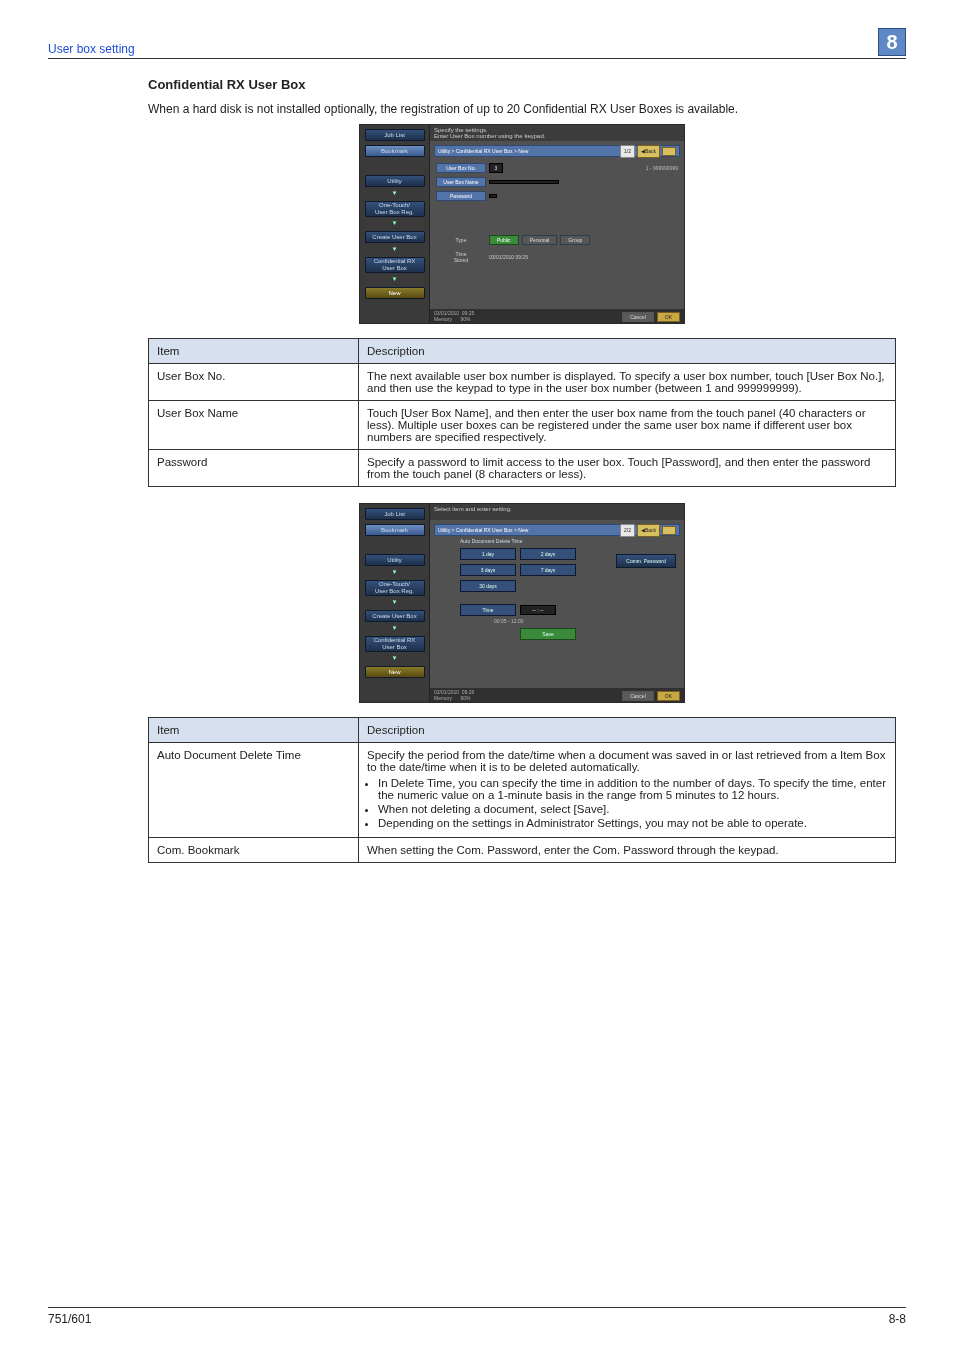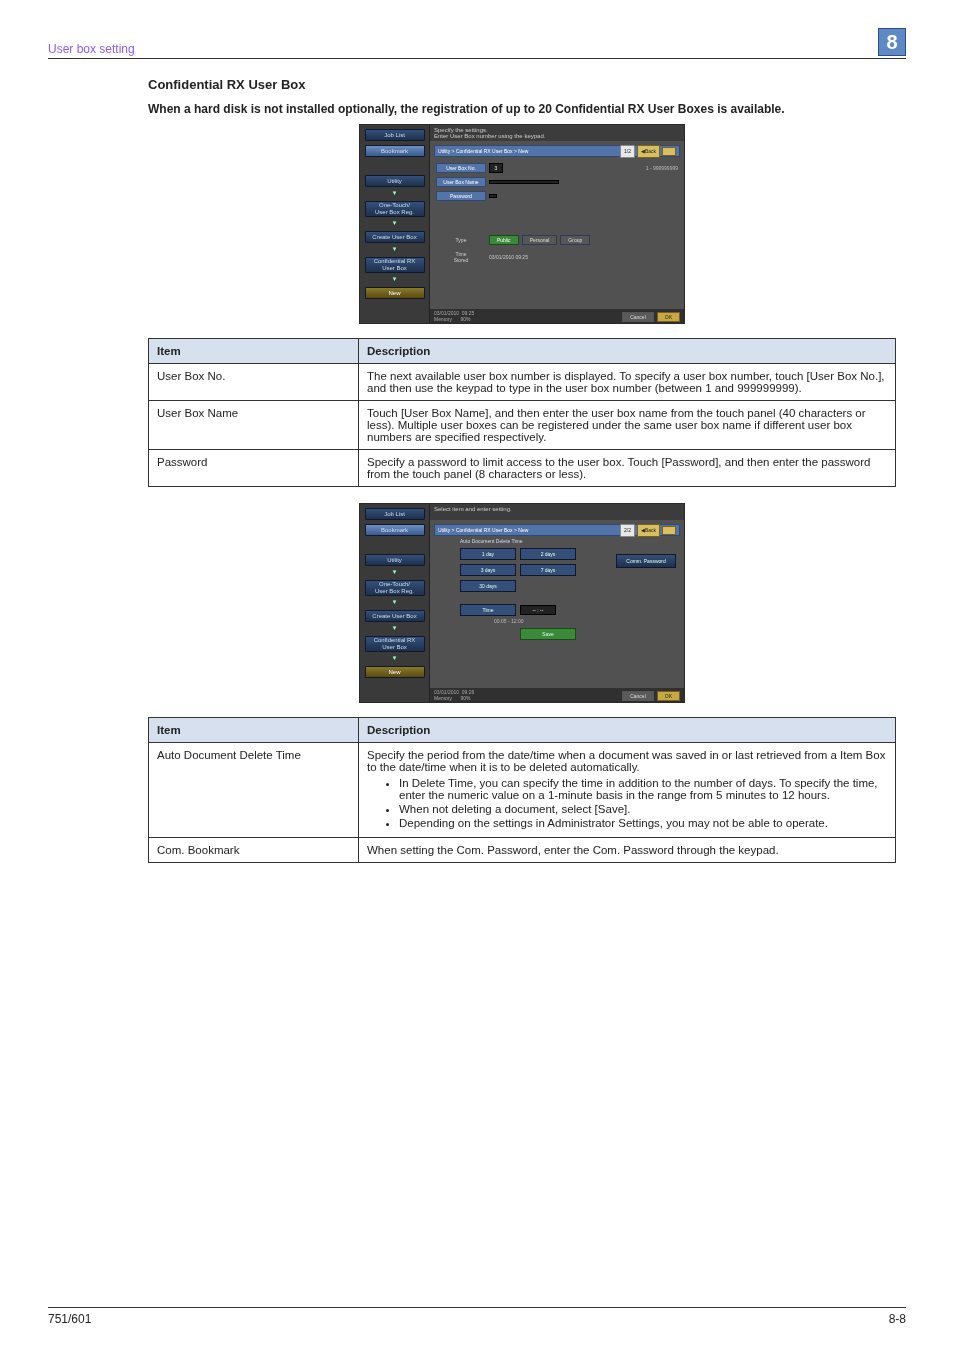--- a/index.html
+++ b/index.html
@@ -1,24 +1,24 @@
 <!DOCTYPE html>
 <html><head>
 <meta charset="utf-8">
 <style>
   * { box-sizing: border-box; margin: 0; padding: 0; }
   body { font-family: Arial, Helvetica, sans-serif; background: #fff; color: #222; }
   .page { width: 954px; margin: 0 auto; padding: 28px 48px 40px 48px; position: relative; min-height: 1350px; }
   .hdr-row { display: flex; align-items: flex-end; justify-content: space-between; border-bottom: 1px solid #333; padding-bottom: 2px; margin-bottom: 18px; }
-  .hdr-left { font-size: 12px; color: #8b5cf6; }
+  .hdr-left { font-size: 12px; color: #1d4ed8; }
   .chapno-box { width: 28px; height: 28px; background: #5f89c6; color: #fff; font-weight: bold; font-size: 20px; display: flex; align-items: center; justify-content: center; border: 1px solid #2e4f86; margin-left: 6px; }
   .hdr-right { display: flex; align-items: flex-end; }
   .content { margin-left: 100px; margin-right: 10px; }
   h3.subhead { font-size: 13px; font-weight: bold; margin: 14px 0 8px; }
-  p.body { font-size: 12px; line-height: 1.5; margin: 6px 0; font-weight: bold; }
+  p.body { font-size: 12px; line-height: 1.5; margin: 6px 0; }
   .screen-title { font-size: 12px; font-style: italic; font-weight: bold; margin: 10px 0 6px; }
   .screenshot { display: block; margin: 6px auto 14px; background: #4a4a4a; border: 1px solid #2a2a2a; position: relative; }
   .ss1 { width: 326px; height: 200px; }
   .ss2 { width: 326px; height: 200px; }
 
   
   .ss-side { position:absolute; left:0; top:0; width:70px; height:100%; background:#3a3a3a; border-right:1px solid #222; }
   .ss-top  { position:absolute; left:70px; top:0; right:0; height:16px; background:#3c3c3c; color:#ccc; font-size:6px; padding:2px 4px; }
   .ss-body { position:absolute; left:70px; top:16px; right:0; bottom:14px; background:#515151; }
   .ss-foot { position:absolute; left:70px; bottom:0; right:0; height:14px; background:#303030; }
@@ -43,22 +43,22 @@
   .foot-r .fb.ok { background:#c8a840; color:#222; border-color:#7a6020; }
 
   .grid5 { display:flex; flex-wrap:wrap; gap:4px; width:150px; position:absolute; left:30px; top:28px; }
   .grid5 .cell { width:56px; height:12px; font-size:5px; color:#dfe; background:#34507a; border:1px solid #0e1a2c; text-align:center; line-height:11px; }
   .save-cell { position:absolute; left:90px; top:108px; width:56px; height:12px; font-size:5px; color:#dfe; background:#3a8a3a; border:1px solid #1a4a1a; text-align:center; line-height:11px; }
   .comm-btn { position:absolute; right:8px; top:34px; width:60px; height:14px; font-size:5px; color:#dfe; background:linear-gradient(#34507a,#1e304c); border:1px solid #0e1a2c; text-align:center; line-height:13px; }
 
   
   table.desc { width: 100%; border-collapse: collapse; margin: 10px 0 16px; font-size: 11.5px; }
   table.desc th, table.desc td { border: 1px solid #333; padding: 6px 8px; vertical-align: top; text-align: left; }
-  table.desc th { background: #d7e0ee; font-weight: bold; }
-  table.desc ul { margin: 4px 0 0 32px; padding: 0; }
+  table.desc th { background: #d7e0ee; font-weight: normal; }
+  table.desc ul { margin: 4px 0 0 11px; padding: 0; }
   table.desc li { margin: 2px 0; }
 
   .footer { position: absolute; left: 48px; right: 48px; bottom: 24px; border-top: 1px solid #333; padding-top: 4px; display:flex; justify-content:space-between; font-size: 12px; }
 </style>
 </head>
 <body>
 
 <div class="page">
   <div class="hdr-row">
     <div class="hdr-left">User box setting</div>

